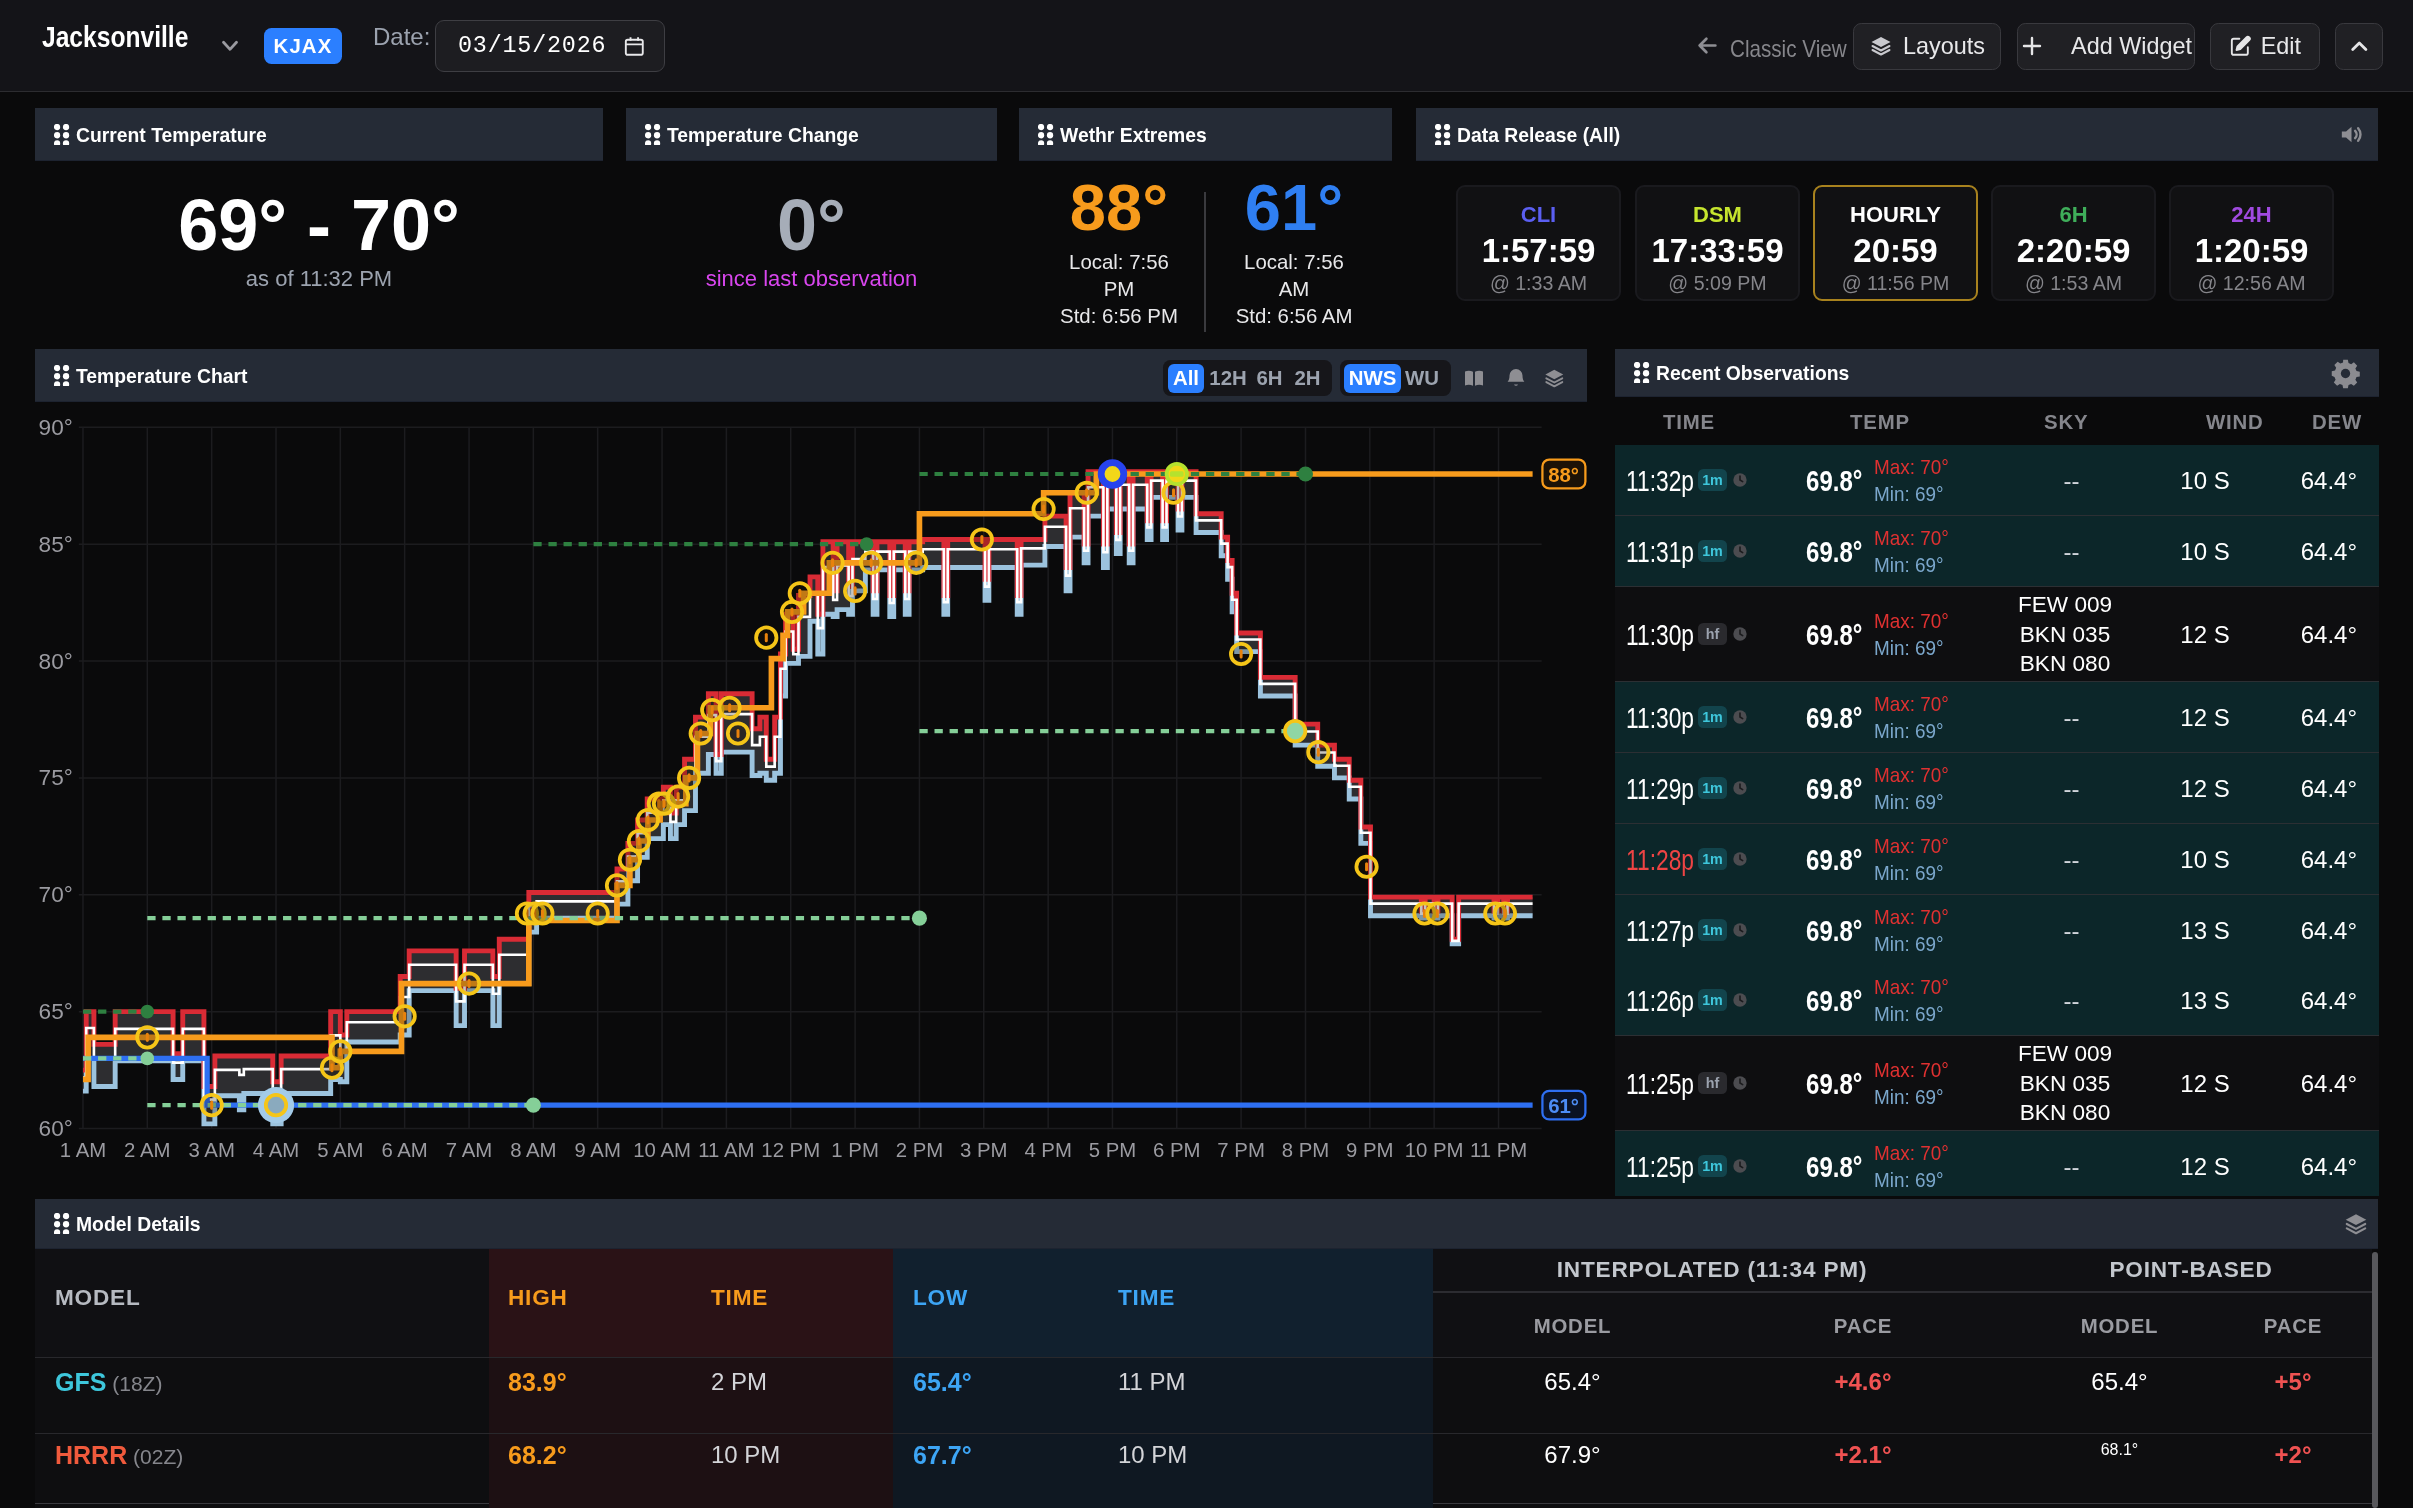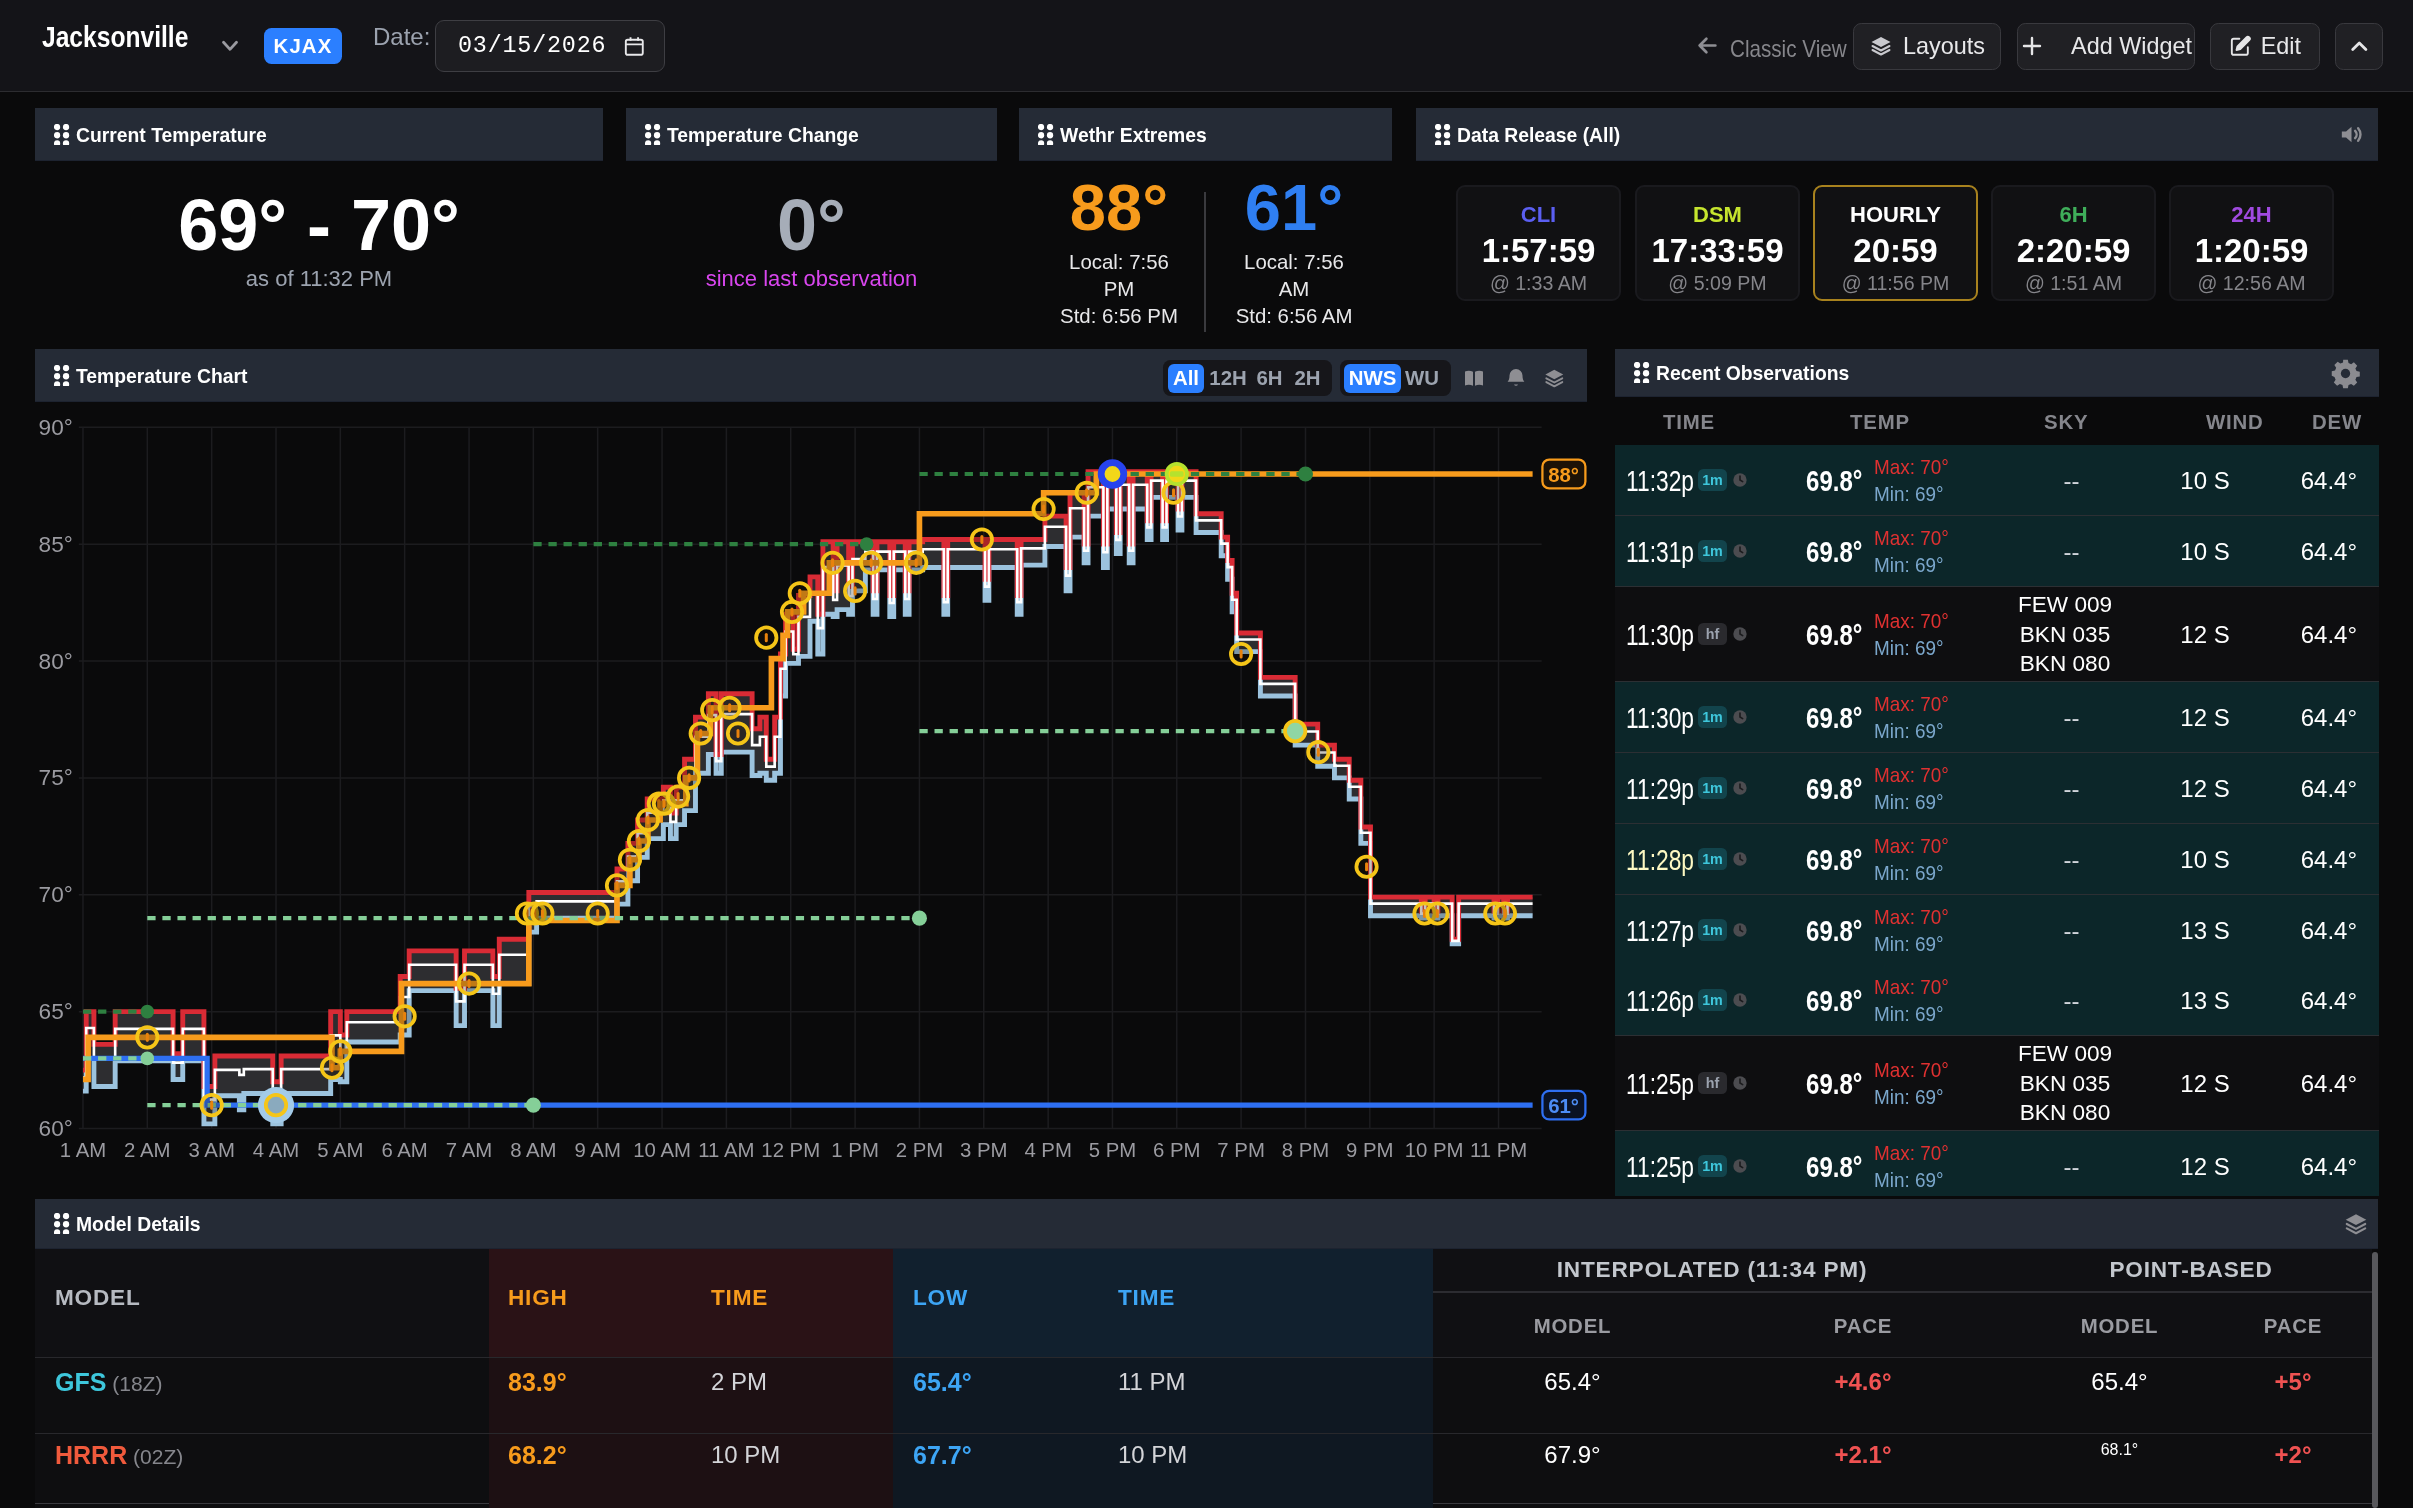--- a/index.html
+++ b/index.html
@@ -123,21 +123,21 @@
     <div style="margin-top:2.3px;font-size:19.6px;color:#85858a">@ 5:09 PM</div>
   </div>
 <div class="abs" style="left:1813px;top:185px;width:165px;height:116px;background:#111113;border:2.3px solid #a8821e;border-radius:9px;text-align:center">
     <div style="margin-top:15px;font-size:22px;font-weight:bold;color:#fff">HOURLY</div>
     <div style="margin-top:3.8px;font-size:33px;font-weight:bold;color:#fff">20:59</div>
     <div style="margin-top:2.3px;font-size:19.6px;color:#85858a">@ 11:56 PM</div>
   </div>
 <div class="abs" style="left:1991px;top:185px;width:165px;height:116px;background:#111113;border:2.3px solid #1a1a1e;border-radius:9px;text-align:center">
     <div style="margin-top:15px;font-size:22px;font-weight:bold;color:#3fae5a">6H</div>
     <div style="margin-top:3.8px;font-size:33px;font-weight:bold;color:#fff">2:20:59</div>
-    <div style="margin-top:2.3px;font-size:19.6px;color:#85858a">@ 1:51 AM</div>
+    <div style="margin-top:2.3px;font-size:19.6px;color:#85858a">@ 1:53 AM</div>
   </div>
 <div class="abs" style="left:2169px;top:185px;width:165px;height:116px;background:#111113;border:2.3px solid #1a1a1e;border-radius:9px;text-align:center">
     <div style="margin-top:15px;font-size:22px;font-weight:bold;color:#a04ae0">24H</div>
     <div style="margin-top:3.8px;font-size:33px;font-weight:bold;color:#fff">1:20:59</div>
     <div style="margin-top:2.3px;font-size:19.6px;color:#85858a">@ 12:56 AM</div>
   </div>
 <div style="position:absolute;left:35px;top:349px;width:1552px;height:53px;background:#252b36;border-bottom:1.5px solid #1d2330">
     <svg style="position:absolute;left:19px;top:16px" width="16.6" height="21" viewBox="0 0 22 28">
       <circle cx="4" cy="4" r="4.2" fill="#fff"></circle>
       <circle cx="16" cy="4" r="4.2" fill="#fff"></circle>
@@ -467,21 +467,21 @@
         </div>
         <div class="abs" style="left:259px;top:0;height:71px;display:flex;flex-direction:column;justify-content:center;font-size:21px;line-height:1.28;transform:scaleX(.9);transform-origin:left center">
           <span style="color:#e03131">Max: 70°</span>
           <span style="color:#7ba7cc">Min: 69°</span>
         </div>
         <div class="abs" style="left:400px;top:0;width:113px;height:71px;display:flex;align-items:center;justify-content:center;font-size:24px;color:#d1d5db">--</div>
         <div class="abs" style="left:541px;top:0;width:98px;height:71px;display:flex;align-items:center;justify-content:center;font-size:24px;color:#fff">12 S</div>
         <div class="abs" style="left:659px;top:0;width:83px;height:71px;display:flex;align-items:center;justify-content:flex-end;font-size:24px;color:#fff">64.4°</div>
       </div>
       <div class="abs" style="left:1615px;top:824px;width:764px;height:71px;background:#0c2629;border-bottom:1.5px solid #2c2f33">
-        <div class="abs" style="left:10.6px;top:0;height:71px;display:flex;align-items:center;color:#fef9c3">
+        <div class="abs" style="left:10.6px;top:0;height:71px;display:flex;align-items:center;color:#ef4444">
           <span style="display:inline-block;font-size:30px;transform:scaleX(.76);transform-origin:left center">11:28p</span>
         </div>
         <div class="abs" style="left:83px;top:24px;width:29px;height:22px;background:#12444c;border-radius:5.3px;display:flex;align-items:center;justify-content:center;font-size:14.3px;font-weight:bold;color:#3ec7dc">1m</div>
         <div class="abs" style="left:117px;top:27px"><svg width="16" height="16" viewBox="0 0 24 24">
             <circle cx="12" cy="12" r="10" fill="#4c4c50"></circle>
             <path d="M12 6v6l4 2.5" stroke="#1b1b1d" stroke-width="2.4" fill="none" stroke-linecap="round"></path>
           </svg></div>
         <div class="abs" style="left:164px;top:0;width:83px;height:71px;display:flex;align-items:center;justify-content:flex-end;color:#fff">
           <span style="display:inline-block;font-size:30px;font-weight:bold;transform:scaleX(.8);transform-origin:right center">69.8°</span>
         </div>

